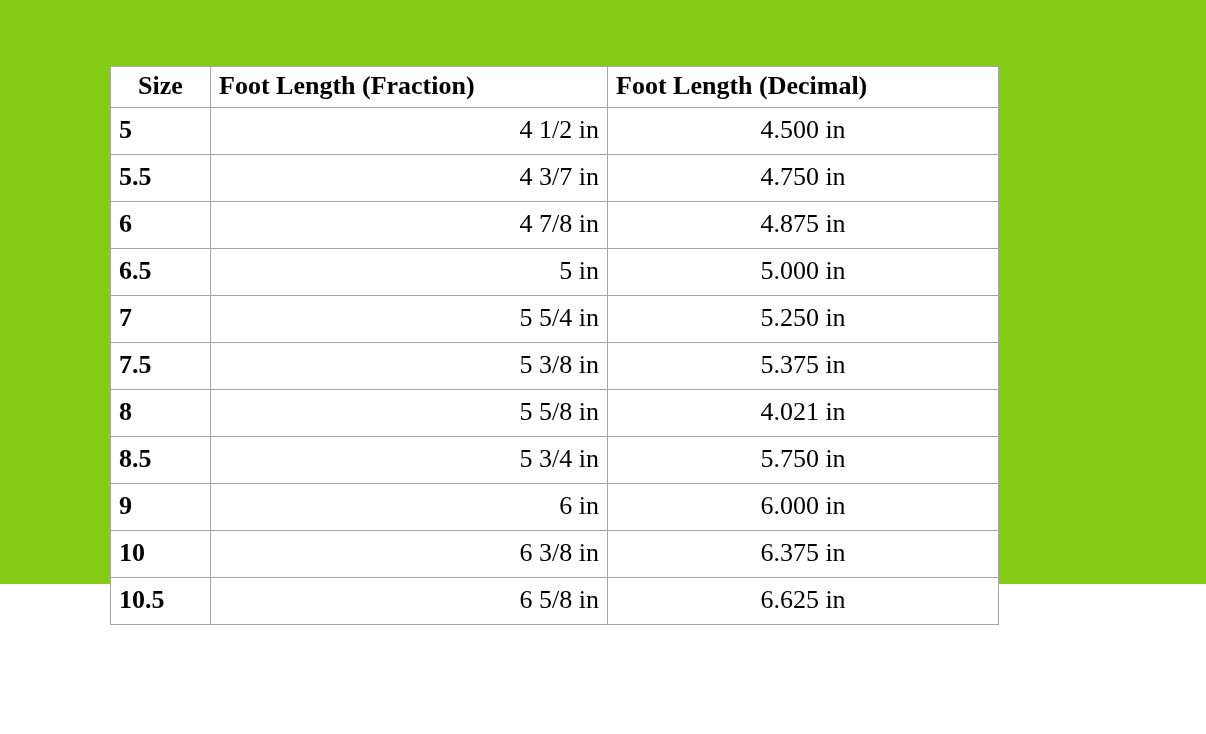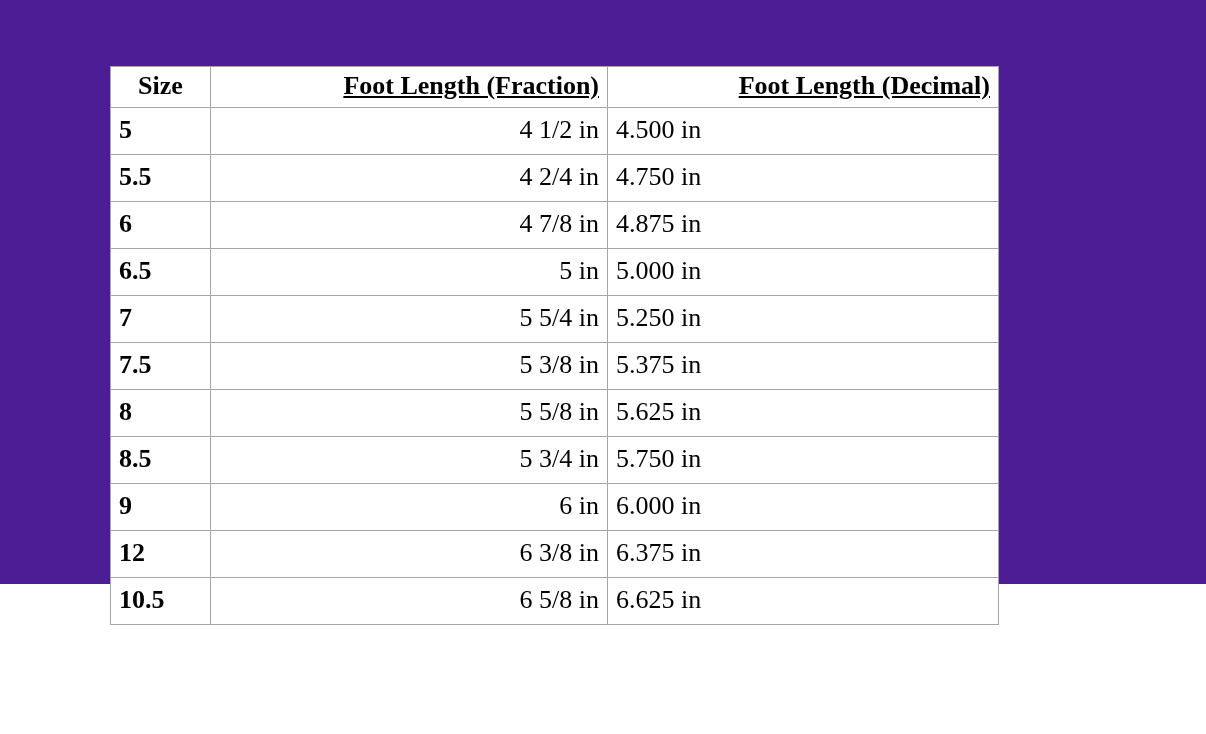--- a/index.html
+++ b/index.html
@@ -14,21 +14,21 @@
     color: #000000;
     position: relative;
     overflow: hidden;
   }
   .page {
     position: absolute;
     left: 0;
     top: 0;
     width: 1206px;
     height: 584px;
-    background: #4c1d95;
+    background: #84cc16;
   }
   .table-wrap {
     position: absolute;
     left: 110px;
     top: 66px;
     width: 888px;
   }
   table.size-table {
     border-collapse: collapse;
     width: 888px;
@@ -52,35 +52,34 @@
     font-weight: bold;
     font-size: 26px;
     padding-top: 4px;
     padding-bottom: 6px;
   }
   th.h-size {
     text-align: center;
   }
   th.h-frac,
   th.h-dec {
-    text-align: right;
+    text-align: left;
     padding-left: 14px;
-    text-decoration: underline;
   }
   td.cell-size {
     font-weight: bold;
     text-align: left;
     padding-left: 10px;
   }
   td.cell-frac {
     text-align: right;
     padding-left: 14px;
   }
   td.cell-dec {
-    text-align: left;
+    text-align: center;
     padding-left: 18px;
   }
   table.size-table tbody td {
     height: 40px;
   }
 </style>
 </head>
 <body>
 
 <div class="page">
@@ -99,21 +98,21 @@
         </tr>
       </thead>
       <tbody>
         <tr>
           <td class="cell-size">5</td>
           <td class="cell-frac">4 1/2 in</td>
           <td class="cell-dec">4.500 in</td>
         </tr>
         <tr>
           <td class="cell-size">5.5</td>
-          <td class="cell-frac">4 2/4 in</td>
+          <td class="cell-frac">4 3/7 in</td>
           <td class="cell-dec">4.750 in</td>
         </tr>
         <tr>
           <td class="cell-size">6</td>
           <td class="cell-frac">4 7/8 in</td>
           <td class="cell-dec">4.875 in</td>
         </tr>
         <tr>
           <td class="cell-size">6.5</td>
           <td class="cell-frac">5 in</td>
@@ -125,34 +124,34 @@
           <td class="cell-dec">5.250 in</td>
         </tr>
         <tr>
           <td class="cell-size">7.5</td>
           <td class="cell-frac">5 3/8 in</td>
           <td class="cell-dec">5.375 in</td>
         </tr>
         <tr>
           <td class="cell-size">8</td>
           <td class="cell-frac">5 5/8 in</td>
-          <td class="cell-dec">5.625 in</td>
+          <td class="cell-dec">4.021 in</td>
         </tr>
         <tr>
           <td class="cell-size">8.5</td>
           <td class="cell-frac">5 3/4 in</td>
           <td class="cell-dec">5.750 in</td>
         </tr>
         <tr>
           <td class="cell-size">9</td>
           <td class="cell-frac">6 in</td>
           <td class="cell-dec">6.000 in</td>
         </tr>
         <tr>
-          <td class="cell-size">12</td>
+          <td class="cell-size">10</td>
           <td class="cell-frac">6 3/8 in</td>
           <td class="cell-dec">6.375 in</td>
         </tr>
         <tr>
           <td class="cell-size">10.5</td>
           <td class="cell-frac">6 5/8 in</td>
           <td class="cell-dec">6.625 in</td>
         </tr>
       </tbody>
     </table>

